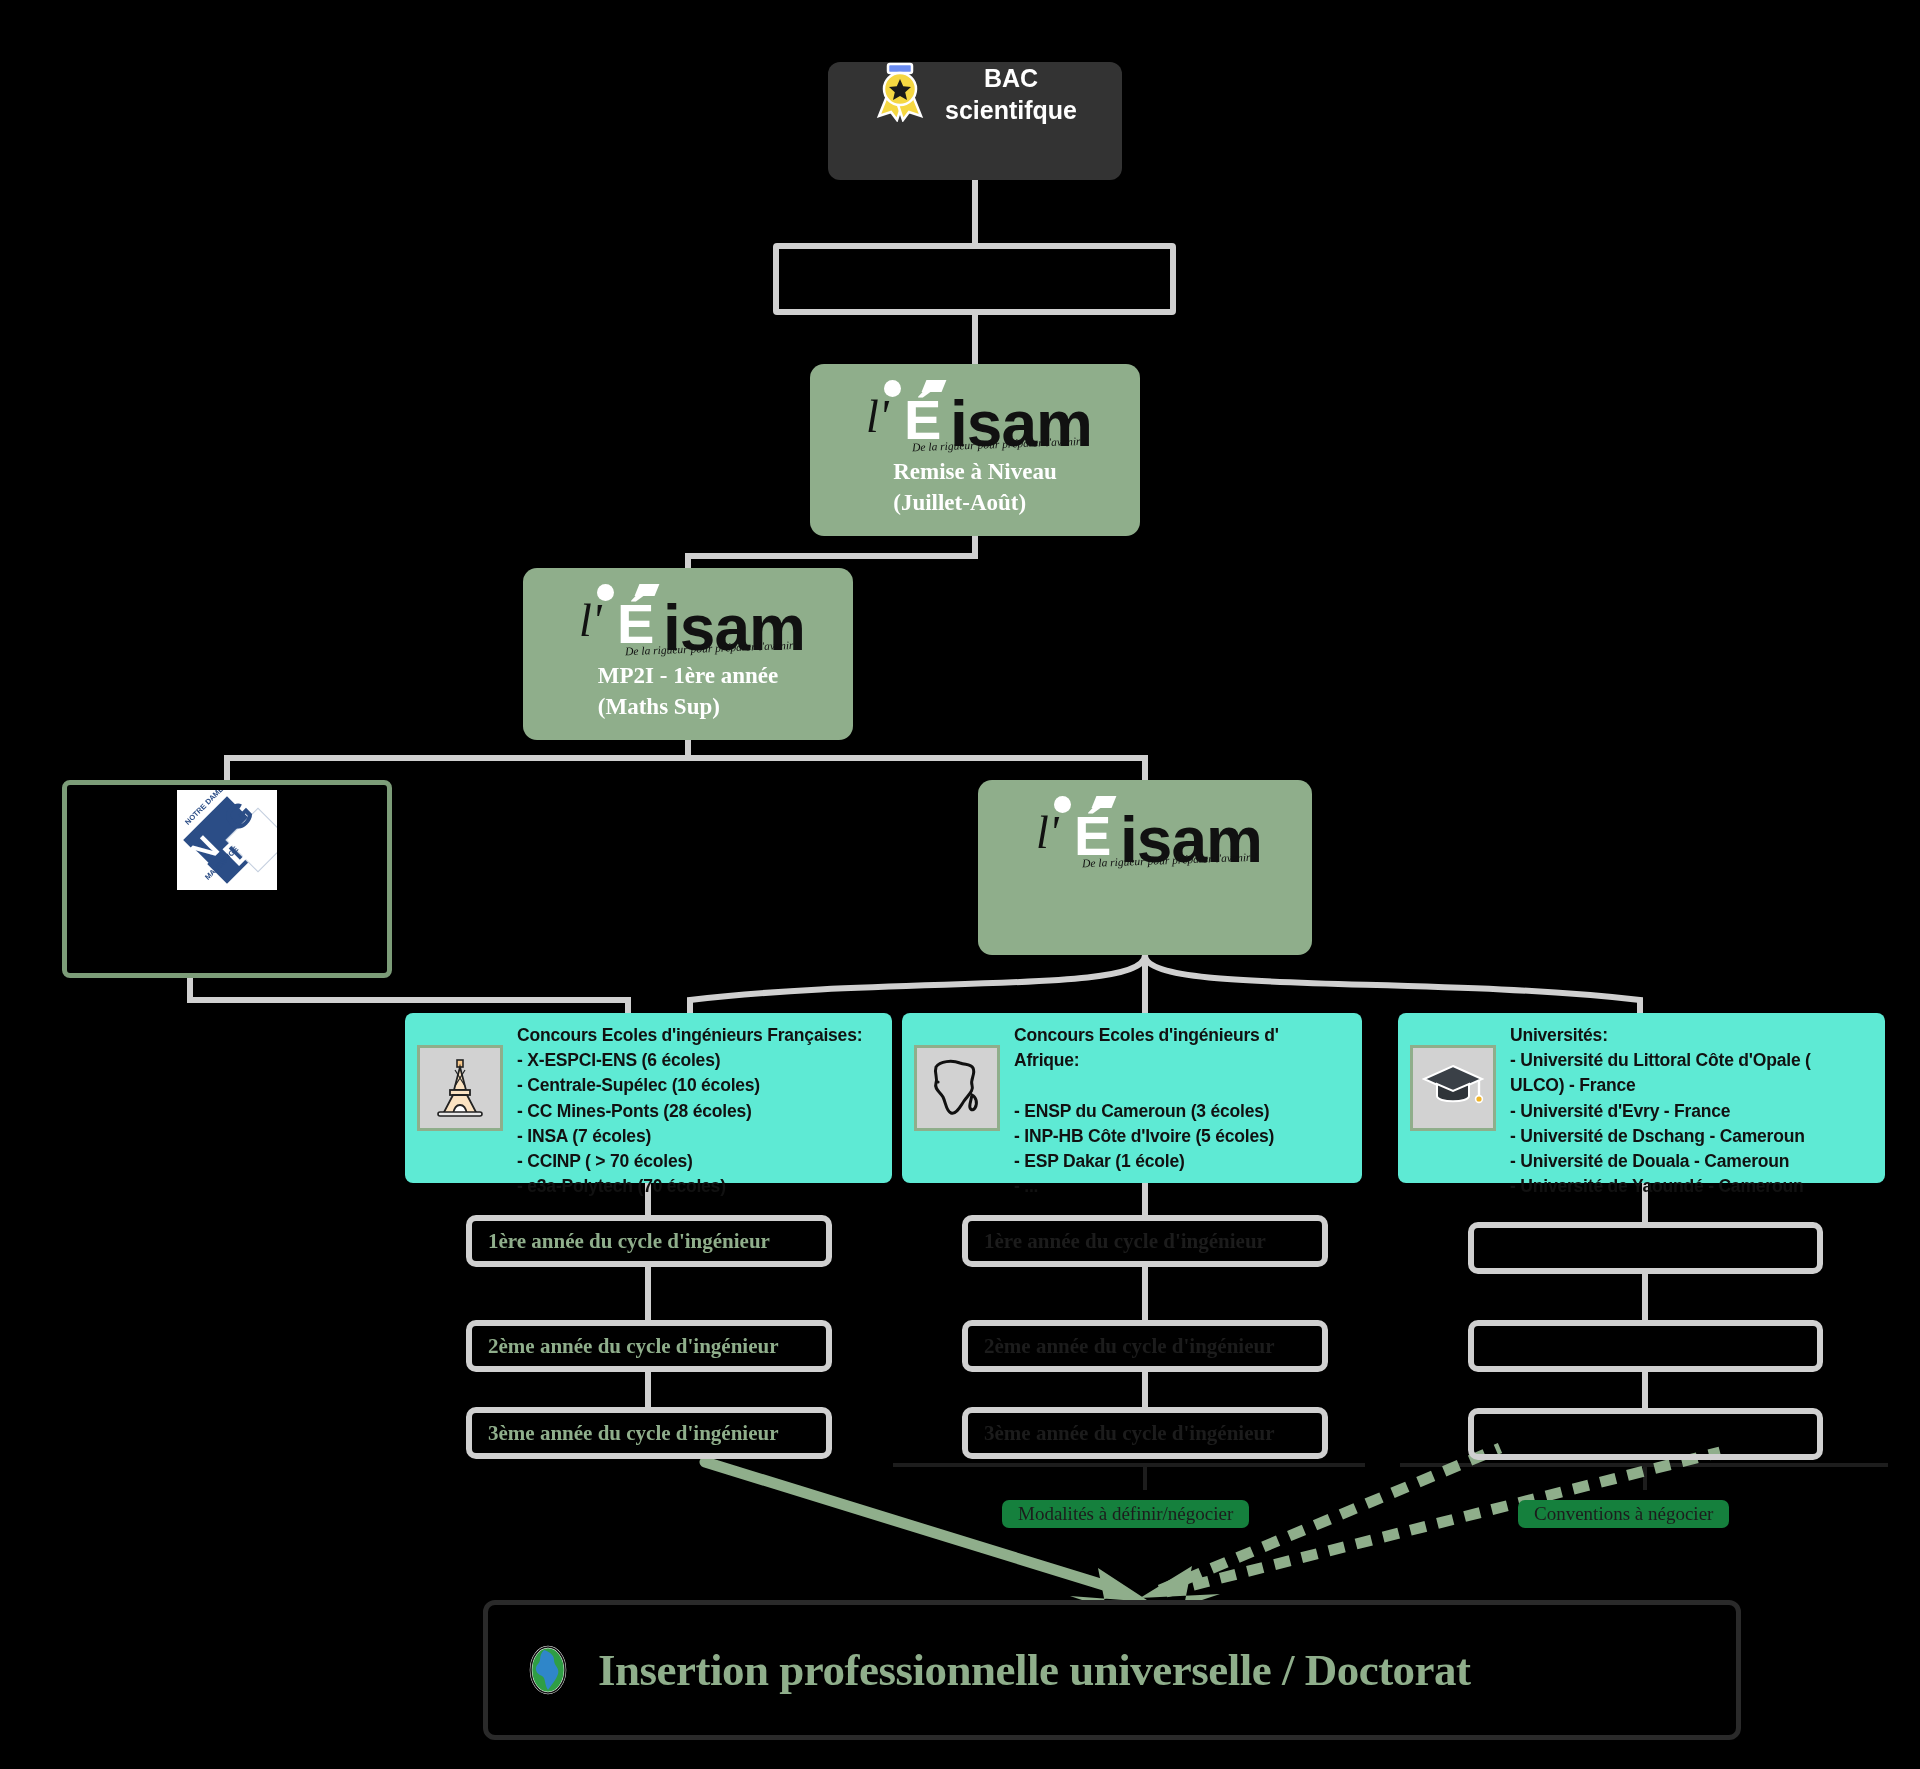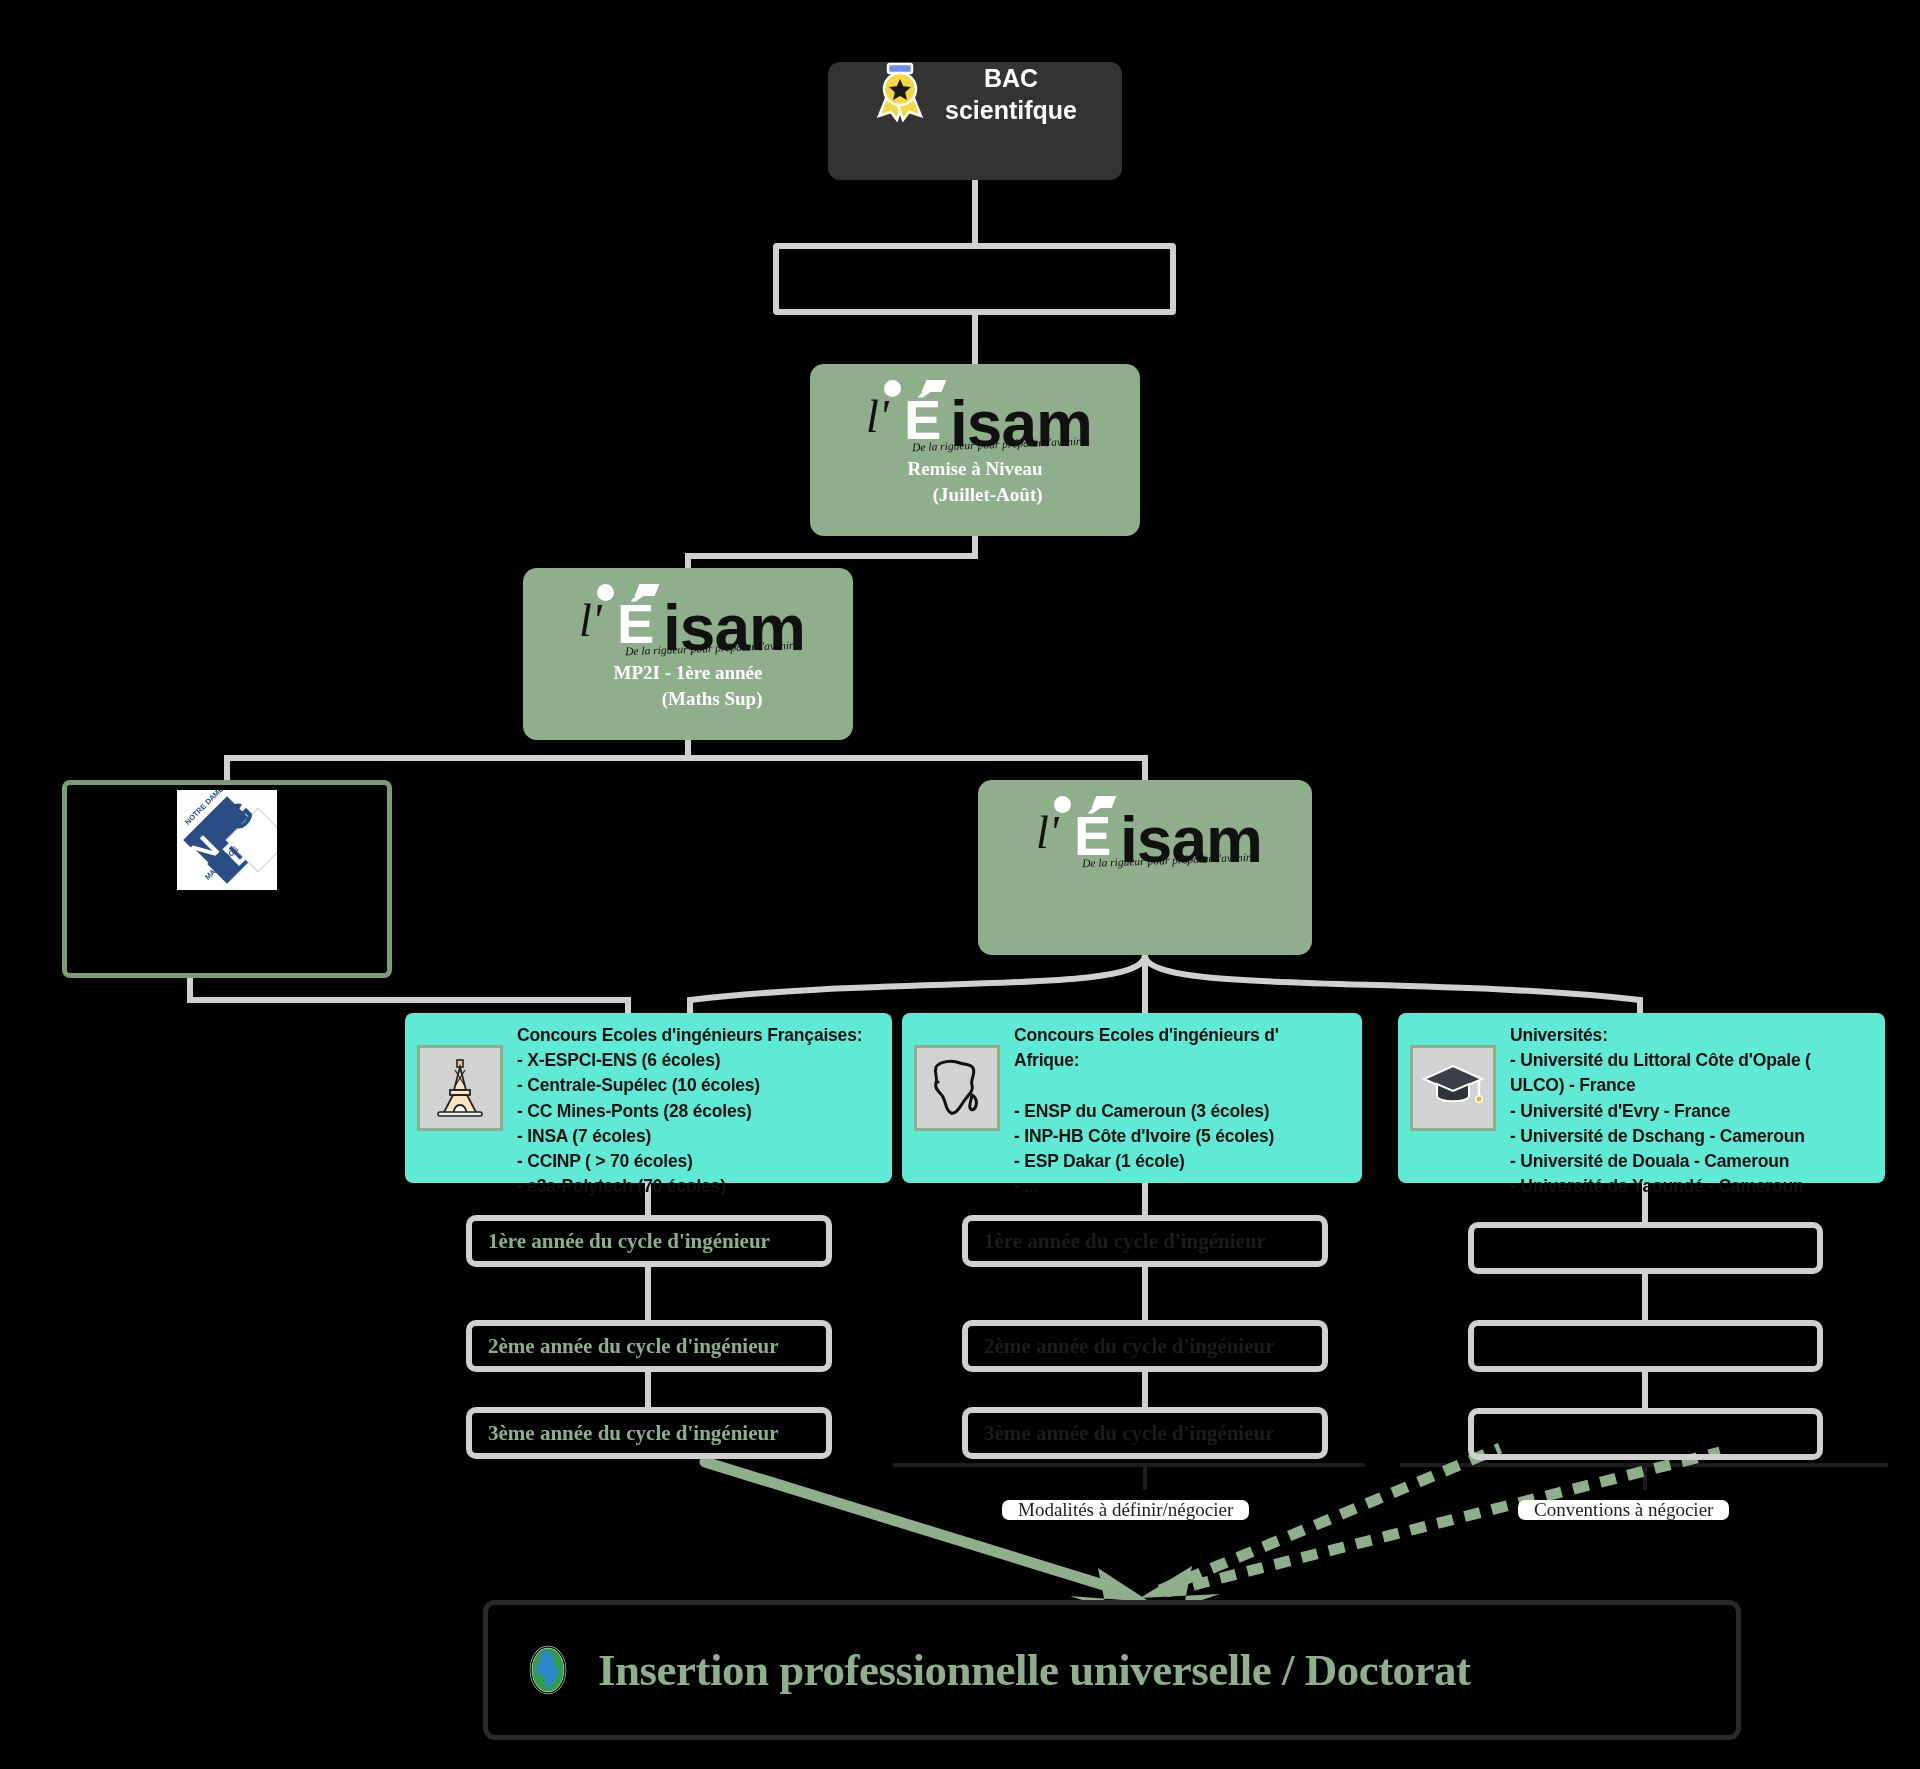--- a/index.html
+++ b/index.html
@@ -34,21 +34,21 @@
   }
 
   
   .green {
     background: #8fae8b; border-radius: 14px;
     display: flex; flex-direction: column; align-items: center; justify-content: flex-start;
     padding-top: 14px;
   }
   .green .caption {
     color: #ffffff; font-family: "Liberation Serif", serif;
-    font-size: 19px; font-weight: bold; text-align: right;
+    font-size: 23px; font-weight: bold; text-align: left;
     line-height: 1.35; white-space: pre-line; margin-top: 6px;
   }
   .g-remise { left: 810px; top: 364px; width: 330px; height: 172px; }
   .g-mp2i   { left: 523px; top: 568px; width: 330px; height: 172px; }
   .g-mpi    { left: 978px; top: 780px; width: 334px; height: 175px; }
 
   
   .logo { width: 230px; height: 72px; position: relative; }
   .logo .lo-apos {
     position: absolute; left: 6px; top: 16px; font-family: "Liberation Serif", serif;
@@ -143,21 +143,21 @@
   .c1c { left: 466px; top: 1407px; width: 366px; }
   .c2a { left: 962px; top: 1215px; width: 366px; }
   .c2b { left: 962px; top: 1320px; width: 366px; }
   .c2c { left: 962px; top: 1407px; width: 366px; }
   .c3a { left: 1468px; top: 1222px; width: 355px; }
   .c3b { left: 1468px; top: 1320px; width: 355px; }
   .c3c { left: 1468px; top: 1408px; width: 355px; }
 
   
   .badge {
-    background: #ffffff; border-radius: 7px; height: 20px;
+    background: #15803d; border-radius: 7px; height: 28px;
     display: flex; align-items: center; justify-content: center; padding: 0 16px;
   }
   .badge span {
     font-family: "Liberation Serif", serif; font-size: 19px; color: #1c1c1c; white-space: nowrap;
   }
   .b-mod  { left: 1002px; top: 1500px; }
   .b-conv { left: 1518px; top: 1500px; }
 
   
   .bottom {

